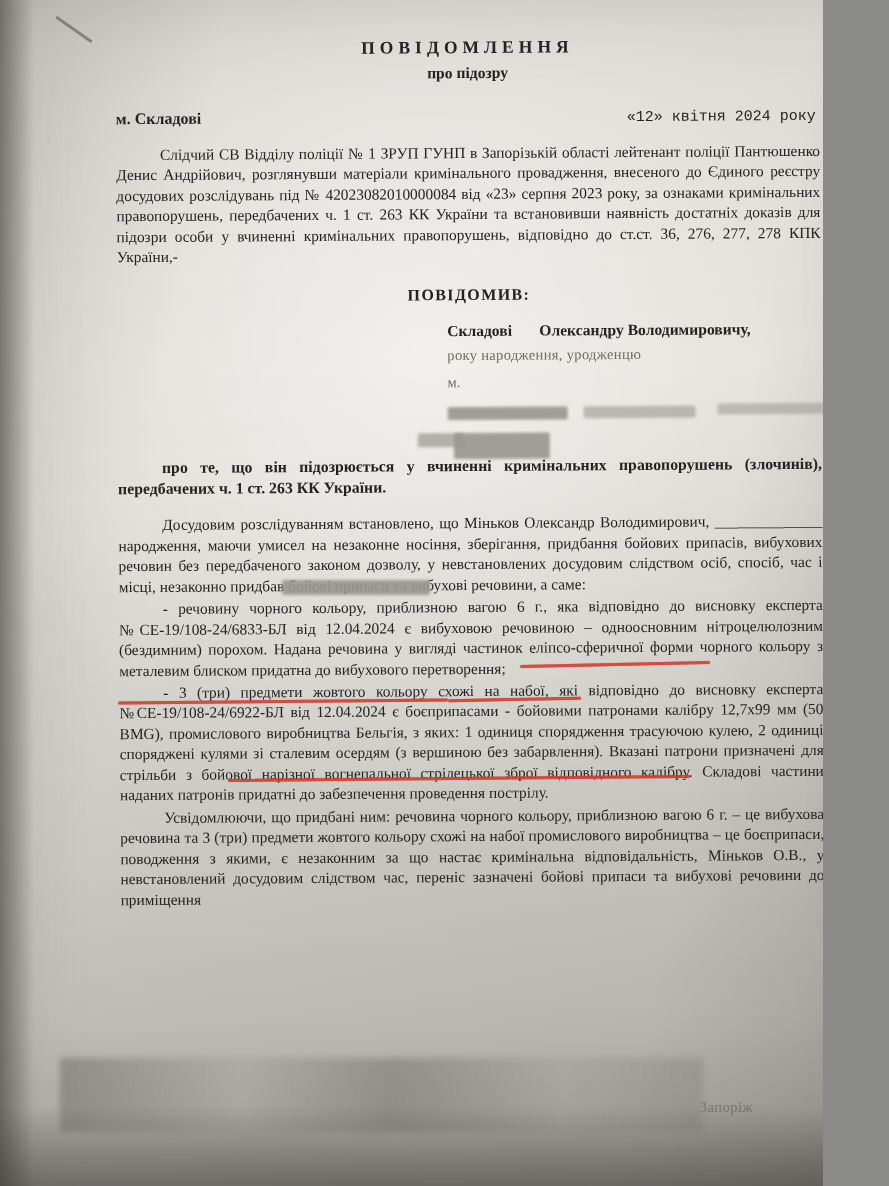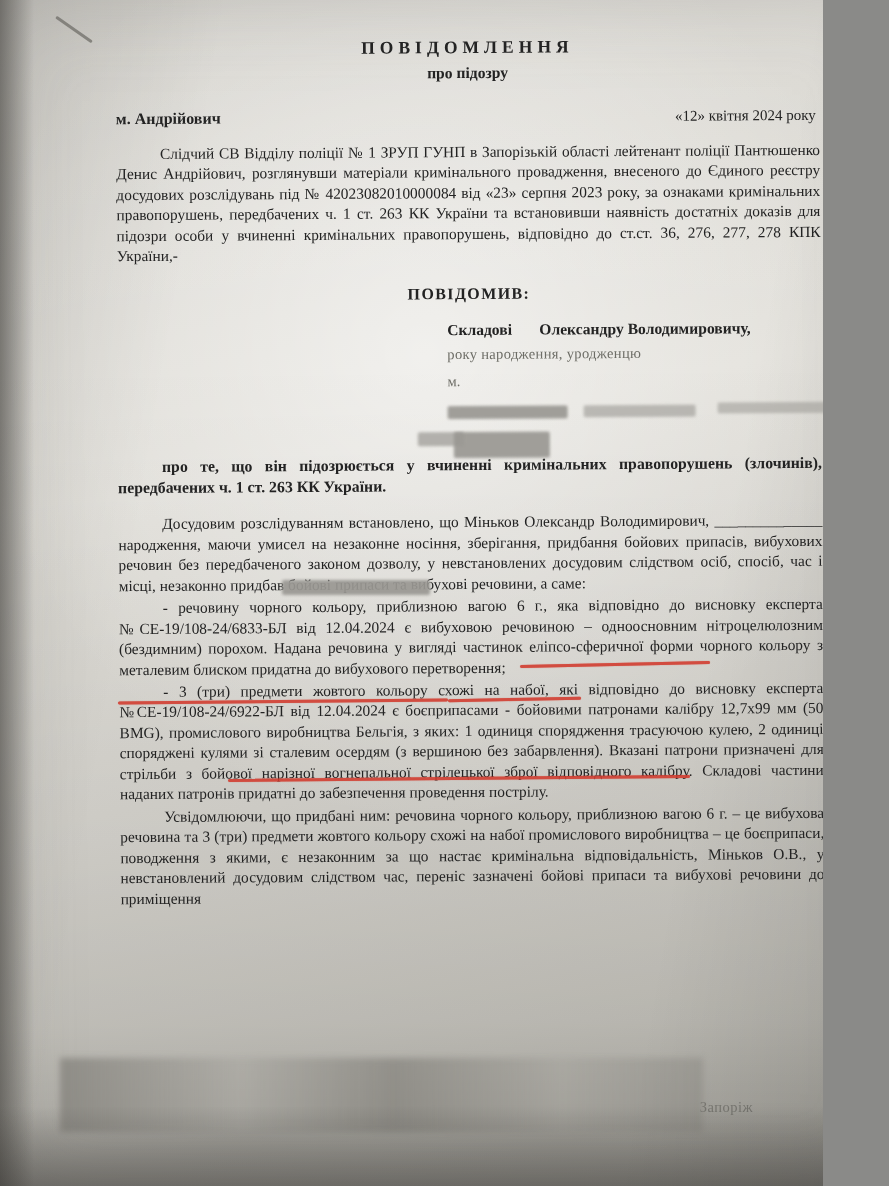--- a/index.html
+++ b/index.html
@@ -92,20 +92,21 @@
     align-items: baseline;
     margin-bottom: 14px;
   }
   .city {
     font-weight: bold;
     font-size: 16px;
   }
   .date {
     font-size: 15px;
     padding-right: 4px;
+    font-family: Liberation Mono, monospace;
   }
   p.body {
     margin: 0 0 2px 0;
     text-align: justify;
     text-indent: 44px;
     hyphens: none;
   }
   .center-bold {
     text-align: center;
     font-weight: bold;
@@ -201,21 +202,21 @@
 <div class="page">
   <div class="sheet"></div>
   <div class="staple"></div>
 
   <div class="content">
 
     <div class="title">ПОВІДОМЛЕННЯ</div>
     <div class="subtitle">про підозру</div>
 
     <div class="row-place">
-      <div class="city">м. Андрійович</div>
+      <div class="city">м. Складові</div>
       <div class="date">«12» квітня 2024 року</div>
     </div>
 
     <p class="body">Слідчий СВ Відділу поліції № 1 ЗРУП ГУНП в Запорізькій області лейтенант поліції Пантюшенко Денис Андрійович, розглянувши матеріали кримінального провадження, внесеного до Єдиного реєстру досудових розслідувань під № 42023082010000084 від «23» серпня 2023 року, за ознаками кримінальних правопорушень, передбачених ч. 1 ст. 263 КК України та встановивши наявність достатніх доказів для підозри особи у вчиненні кримінальних правопорушень, відповідно до ст.ст. 36, 276, 277, 278 КПК України,-</p>
 
     <div class="center-bold">ПОВІДОМИВ:</div>
 
     <div class="suspect-block">
       <div class="suspect-line1">
         <span>Складові</span>

